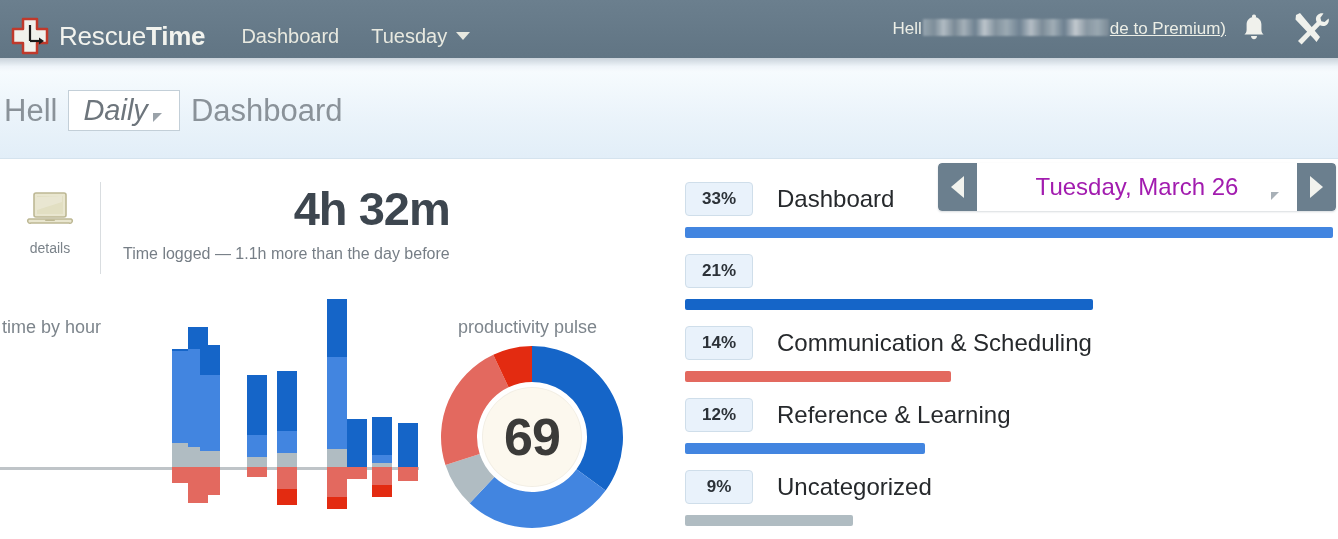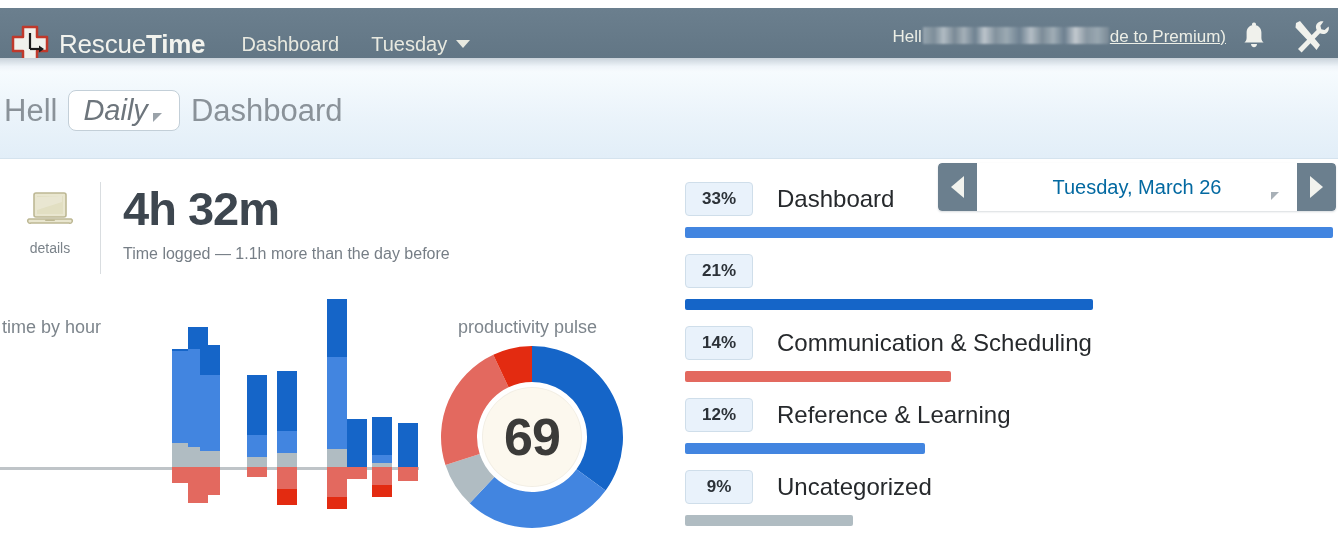--- a/index.html
+++ b/index.html
@@ -8,21 +8,21 @@
     width: 1338px;
     height: 539px;
     overflow: hidden;
     background: #ffffff;
     font-family: "Liberation Sans", sans-serif;
   }
 
   
   .topbar {
     position: absolute;
-    top: 8px; left: 0;
+    top: 0; left: 0;
     width: 1338px;
     height: 72px;
     background: linear-gradient(to bottom, #6b7f8e 0%, #5e7281 100%);
     display: flex;
     align-items: center;
   }
   .topbar-shadow {
     position: absolute;
     top: 58px; left: 0;
     width: 1338px;
@@ -136,21 +136,21 @@
     font-size: 31px;
     color: #8a9299;
     font-weight: normal;
     white-space: nowrap;
   }
   .period-select {
     display: inline-flex;
     align-items: center;
     border: 1px solid #c3cfd8;
     background: #ffffff;
-    border-radius: 8px;
+    border-radius: 0;
     padding: 5px 8px 5px 14px;
     margin: 0 11px;
     cursor: pointer;
     position: relative;
   }
   .period-select .label {
     font-style: italic;
     font-size: 29px;
     color: #6d757c;
     line-height: 1;
@@ -202,22 +202,22 @@
   .dp-body {
     width: 320px;
     background: #ffffff;
     display: flex;
     align-items: center;
     justify-content: center;
     position: relative;
     cursor: pointer;
   }
   .dp-label {
-    font-size: 20px;
-    color: #0369a1;
+    font-size: 24px;
+    color: #a21caf;
     white-space: nowrap;
   }
   .dp-caret {
     position: absolute;
     right: 10px; bottom: 11px;
     width: 0; height: 0;
     border-left: 8px solid transparent;
     border-top: 8px solid transparent;
     border-right: 8px solid #a8b0b7;
     transform: rotate(180deg);
@@ -250,21 +250,21 @@
     color: #7b838a;
     margin-top: 8px;
     cursor: pointer;
   }
   .vdiv {
     width: 1px;
     height: 92px;
     background: #d9dde0;
     margin-right: 22px;
   }
-  .time-block { padding-top: 2px; }
+  .time-block { padding-top: 2px; text-align: right; }
   .time-big {
     font-size: 47px;
     font-weight: bold;
     color: #3d464f;
     letter-spacing: -1px;
     line-height: 1.05;
   }
   .time-sub {
     font-size: 16px;
     color: #767e86;

